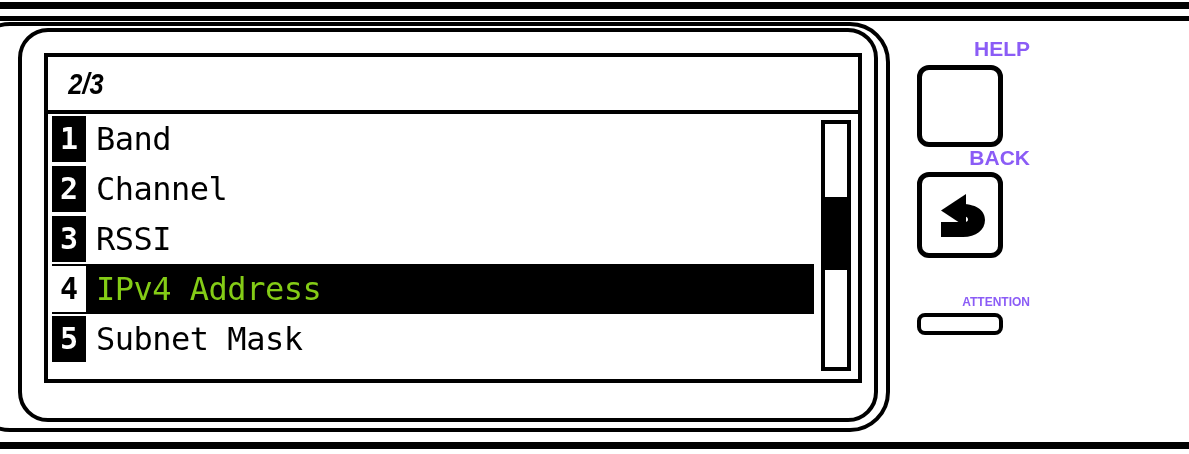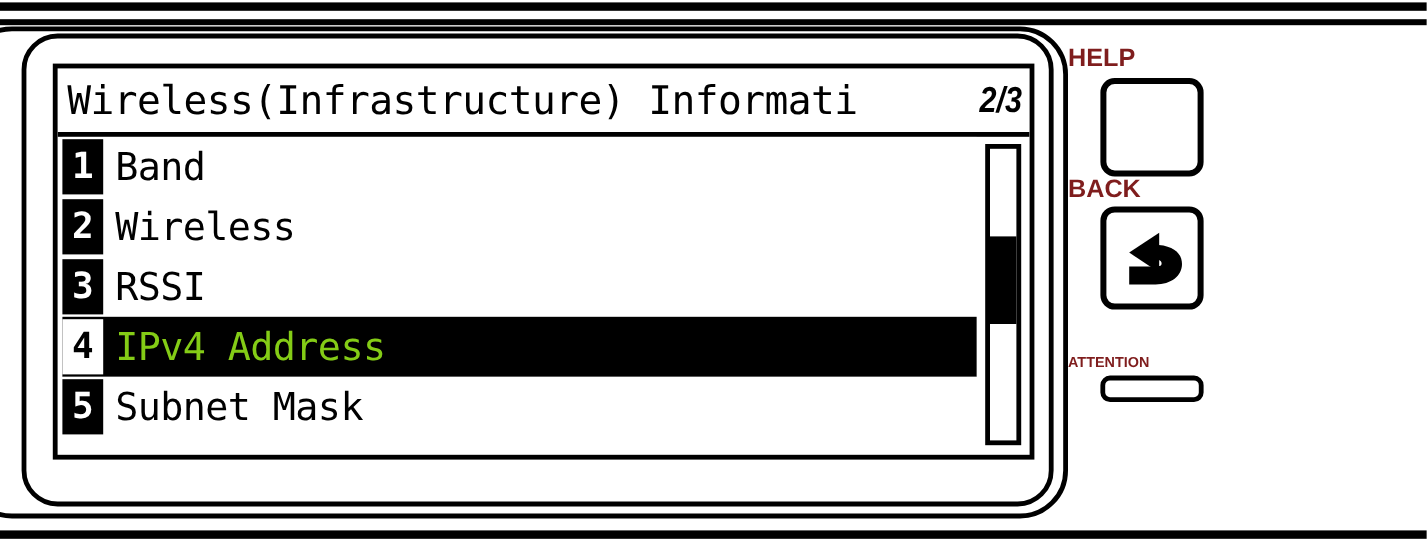--- a/index.html
+++ b/index.html
@@ -190,22 +190,22 @@
     top: 22px;
     width: 290px;
     height: 400px;
   }
 
   .ctrl-label {
     font-family: "Liberation Sans", sans-serif;
     font-weight: bold;
     font-size: 21px;
     line-height: 1;
-    color: #7f1d1d;
-    text-align: left;
+    color: #8b5cf6;
+    text-align: right;
     font-variant: small-caps;
     letter-spacing: 0px;
     white-space: nowrap;
   }
   .ctrl-label.small-caps-sim { text-transform: uppercase; }
 
   .hard-key {
     border: 5px solid #000000;
     border-radius: 12px;
     background: #ffffff;
@@ -298,34 +298,33 @@
 <div class="chassis-rule" id="rule-top-1"></div>
 <div class="chassis-rule" id="rule-top-2"></div>
 <div class="chassis-rule" id="rule-bottom"></div>
 
 <div class="bezel" id="bezel-outer"></div>
 <div class="bezel" id="bezel-inner"></div>
 
 <div id="lcd">
 
   <div id="lcd-title-bar">
-    <div id="lcd-title-text">Wireless(Infrastructure) Informati</div>
     <div id="lcd-page-indicator">2/3</div>
   </div>
 
   <div id="lcd-body">
 
     <div id="lcd-list">
       <div class="list-row">
         <div class="row-badge">1</div>
         <div class="row-label">Band</div>
       </div>
       <div class="list-row">
         <div class="row-badge">2</div>
-        <div class="row-label">Wireless</div>
+        <div class="row-label">Channel</div>
       </div>
       <div class="list-row">
         <div class="row-badge">3</div>
         <div class="row-label">RSSI</div>
       </div>
       <div class="list-row selected">
         <div class="row-badge">4</div>
         <div class="row-label">IPv4 Address</div>
       </div>
       <div class="list-row">

